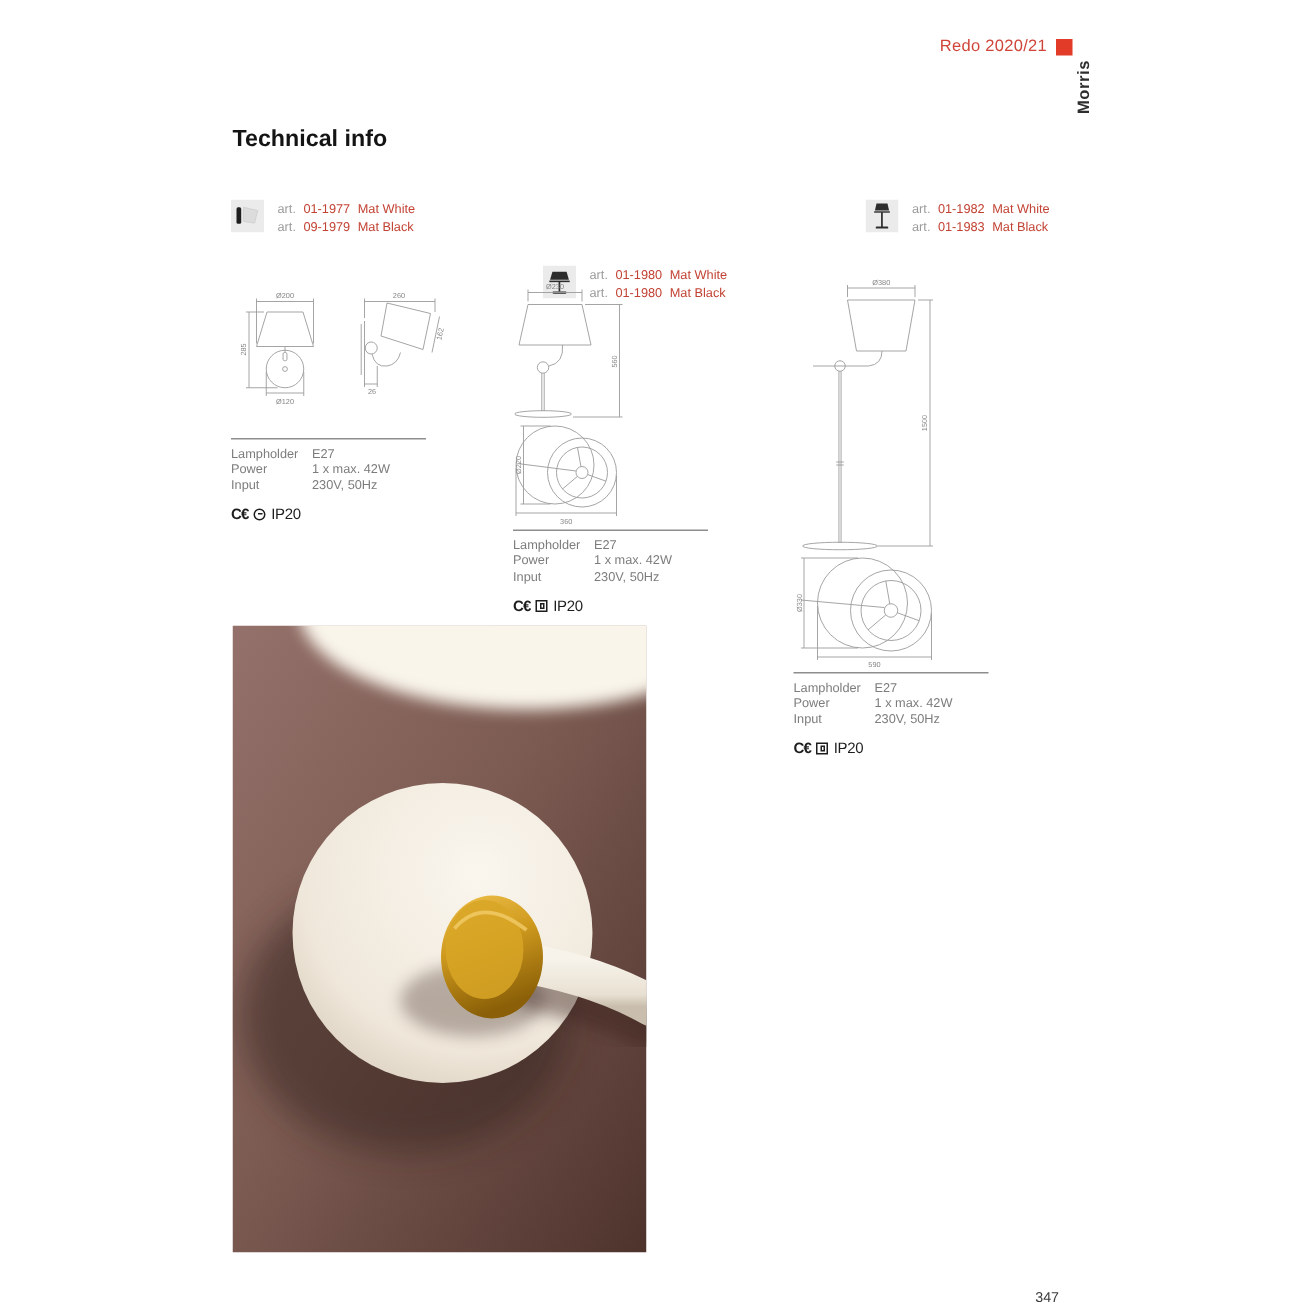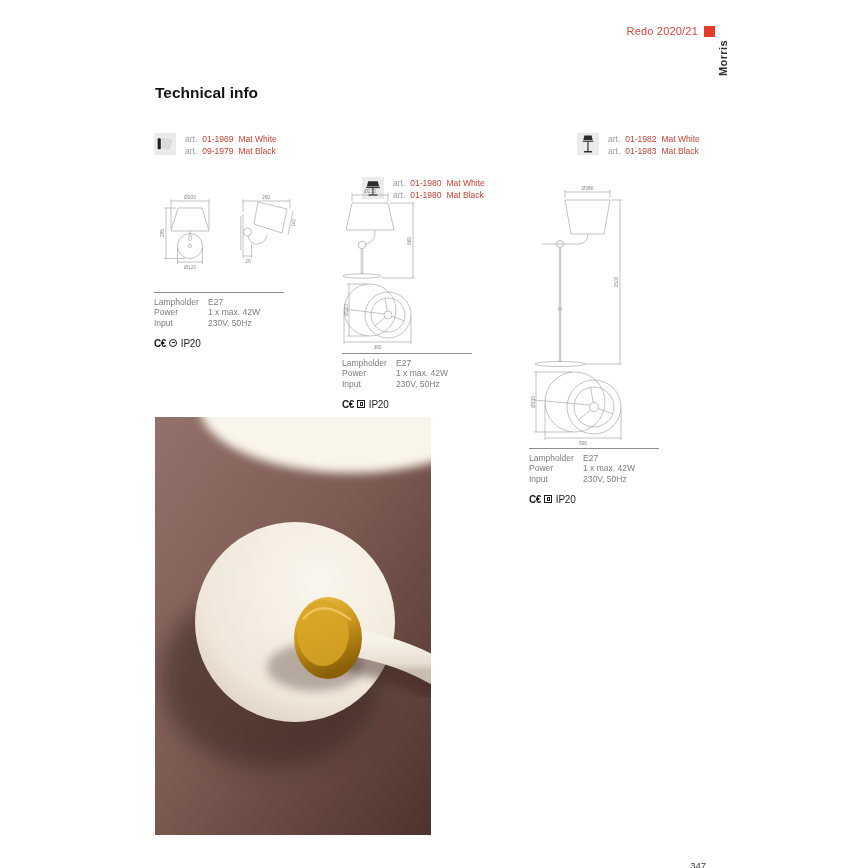--- a/index.html
+++ b/index.html
@@ -60,21 +60,21 @@
   <div class="page-title">Technical info</div>
 
   <div class="prod-head" style="left:154px;">
     <svg class="thumb" viewBox="0 0 21 21">
       <rect width="21" height="21" fill="#ebebeb"></rect>
       <polygon points="8,5 17,7 15,15 8,14" fill="#dcdcdc" stroke="#c8c8c8" stroke-width="0.4"></polygon>
       <rect x="3.5" y="5" width="3" height="10.5" rx="1" fill="#1f1f1f"></rect>
     </svg>
     <div class="art-lines">
       <div>
-        <span class="art">art.</span><span class="code">01-1969</span><span class="fin">Mat White</span>
+        <span class="art">art.</span><span class="code">01-1977</span><span class="fin">Mat White</span>
       </div>
       <div>
         <span class="art">art.</span><span class="code">09-1979</span><span class="fin">Mat Black</span>
       </div>
     </div>
   </div>
 
   <svg class="draw" style="left:155px;top:186px;" width="160" height="100" viewBox="0 0 160 100">
 
     <polygon points="23,22 47,22 54,45 16,45"></polygon>

